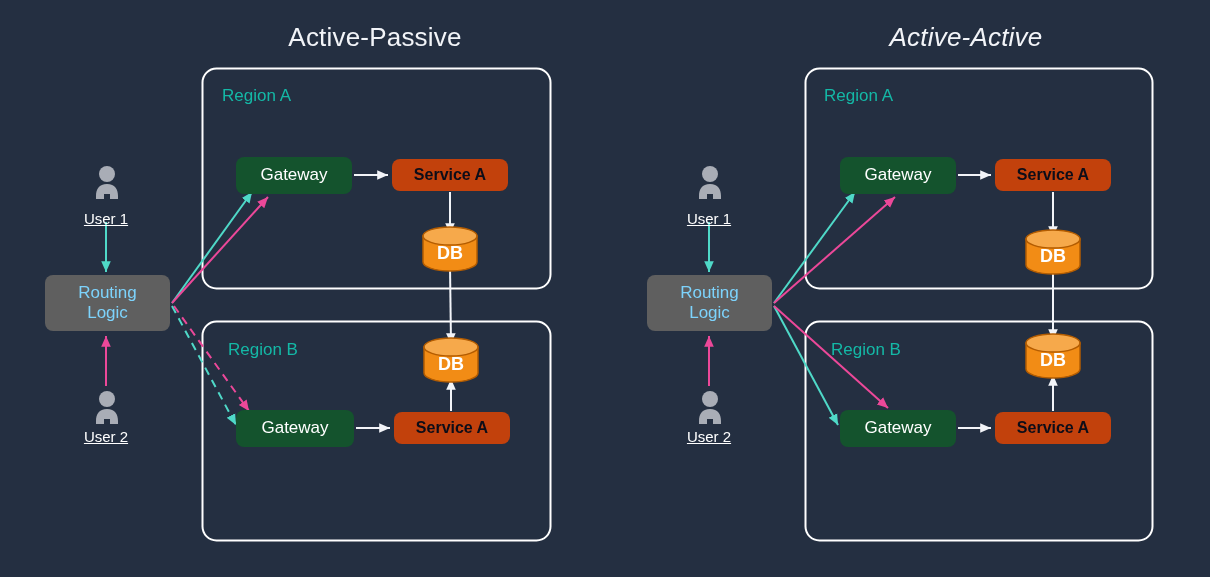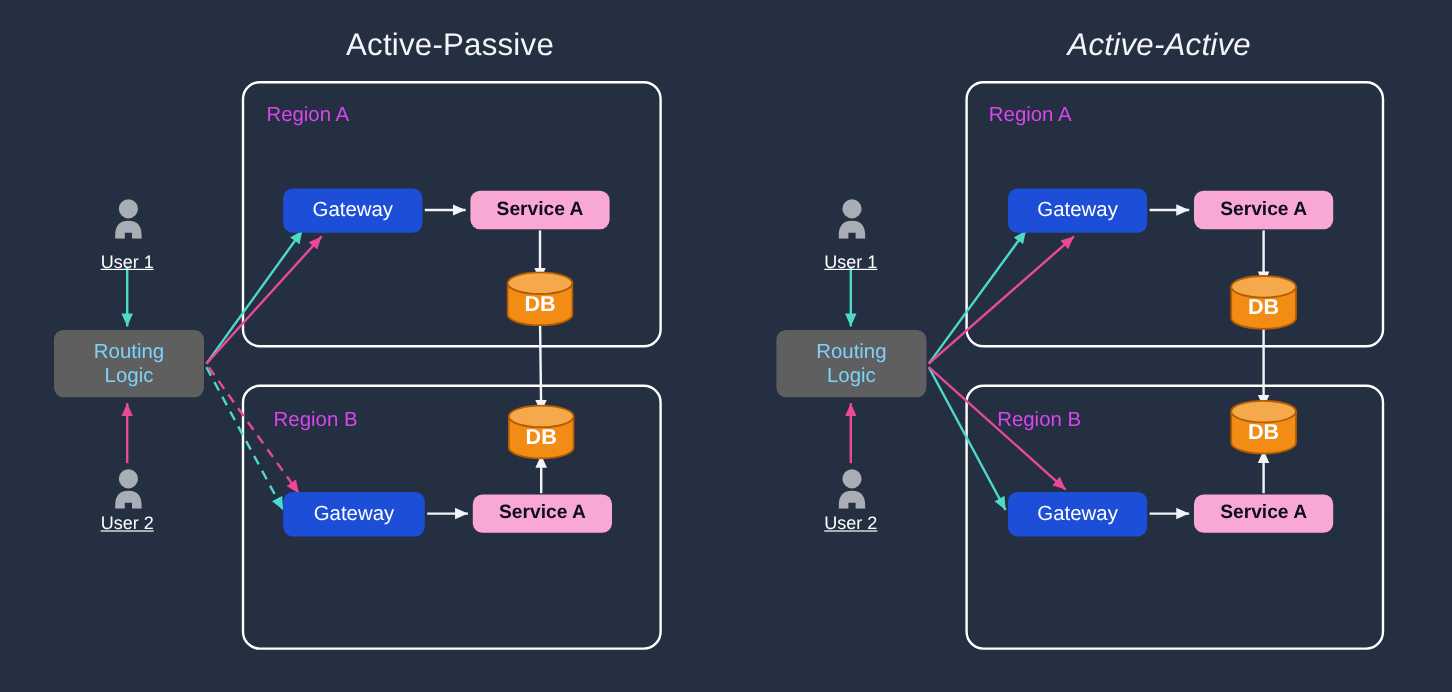--- a/index.html
+++ b/index.html
@@ -16,34 +16,34 @@
     position:absolute;
     color:#f2f4f8;
     font-size:26px;
     font-weight:400;
     text-align:center;
     letter-spacing:.2px;
     white-space:nowrap;
   }
   .region-label{
     position:absolute;
-    color:#d946ef;
+    color:#14b8a6;
     font-size:17px;
     white-space:nowrap;
   }
   .node{
     position:absolute;
     display:flex;align-items:center;justify-content:center;
     text-align:center;
     border-radius:8px;
     white-space:pre-line;
     line-height:1.18;
   }
-  .node.gateway{background:#1d4ed8;color:#ffffff;font-size:17px;}
-  .node.service{background:#f9a8d4;color:#0d0d18;font-size:16px;font-weight:600;}
+  .node.gateway{background:#14532d;color:#ffffff;font-size:17px;}
+  .node.service{background:#c2410c;color:#0d0d18;font-size:16px;font-weight:600;}
   .node.routing{background:#5f5f5f;color:#7dd3fc;font-size:17px;}
   .user-label{
     position:absolute;color:#ffffff;font-size:15px;text-align:center;white-space:nowrap;text-decoration:underline;
   }
   .user-icon{position:absolute;}
   .db{position:absolute;}
   .db-text{
     position:absolute;color:#ffffff;font-size:18px;font-weight:700;
     text-align:center;white-space:nowrap;pointer-events:none;
   }

